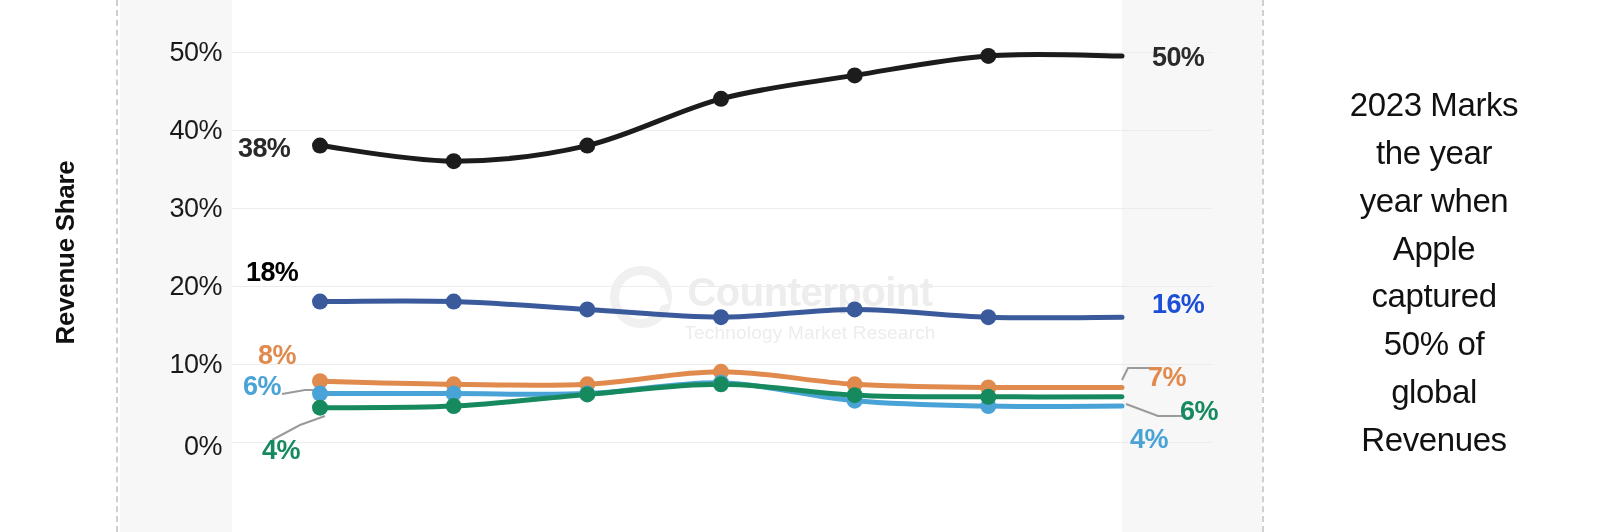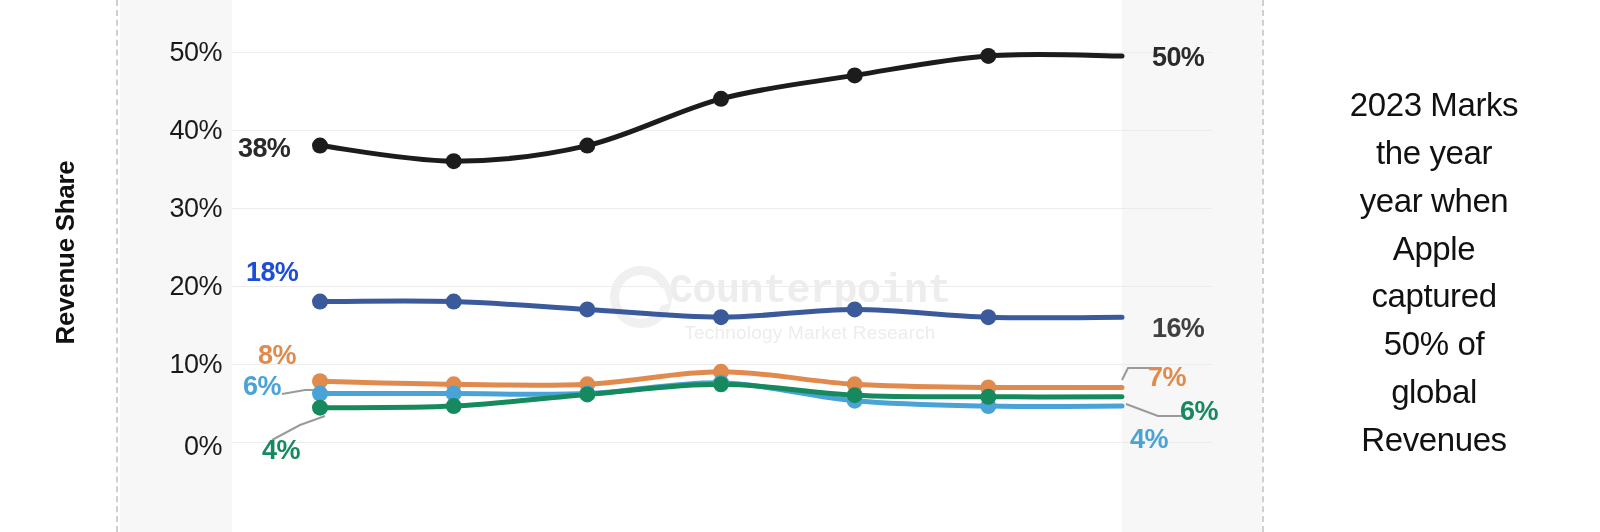--- a/index.html
+++ b/index.html
@@ -125,21 +125,20 @@
     text-align: center;
     pointer-events: none;
     user-select: none;
   }
   .watermark .wm-main {
     font-size: 40px;
     font-weight: bold;
     color: #ededed;
     letter-spacing: -0.5px;
     line-height: 1.0;
-    font-family: Liberation Mono, monospace;
   }
   .watermark .wm-sub {
     font-size: 19px;
     color: #ededed;
     letter-spacing: 0.2px;
     margin-top: 10px;
   }
   .watermark .wm-mark {
     position: absolute;
     left: 10px; top: -6px;
@@ -253,27 +252,27 @@
           <circle cx="320.0" cy="407.7" r="8" fill="#168a5e"></circle>
           <circle cx="453.7" cy="406.1" r="8" fill="#168a5e"></circle>
           <circle cx="587.3" cy="394.4" r="8" fill="#168a5e"></circle>
           <circle cx="721.0" cy="384.3" r="8" fill="#168a5e"></circle>
           <circle cx="854.7" cy="395.2" r="8" fill="#168a5e"></circle>
           <circle cx="988.3" cy="396.8" r="8" fill="#168a5e"></circle>
         </g>
     </svg>
 
     <div class="callout l" style="left:238px; top:148px; color:#2a2a2a;">38%</div>
-    <div class="callout l" style="left:246px; top:272px; color:#1d4ed8;">18%</div>
+    <div class="callout l" style="left:246px; top:272px; color:#000000;">18%</div>
     <div class="callout l" style="left:258px; top:355px; color:#e08a4d;">8%</div>
     <div class="callout l" style="left:243px; top:386px; color:#4aa3d6;">6%</div>
     <div class="callout l" style="left:262px; top:450px; color:#168a5e;">4%</div>
 
     <div class="callout r" style="left:1152px; top:57px; color:#2a2a2a;">50%</div>
-    <div class="callout r" style="left:1152px; top:328px; color:#404040;">16%</div>
+    <div class="callout r" style="left:1152px; top:304px; color:#1d4ed8;">16%</div>
     <div class="callout r" style="left:1148px; top:377px; color:#e08a4d;">7%</div>
     <div class="callout r" style="left:1180px; top:411px; color:#168a5e;">6%</div>
     <div class="callout r" style="left:1130px; top:439px; color:#4aa3d6;">4%</div>
   </div>
 
   <div class="text-panel">
     <div>2023 Marks</div>
     <div>the year</div>
     <div>year when</div>
     <div>Apple</div>

